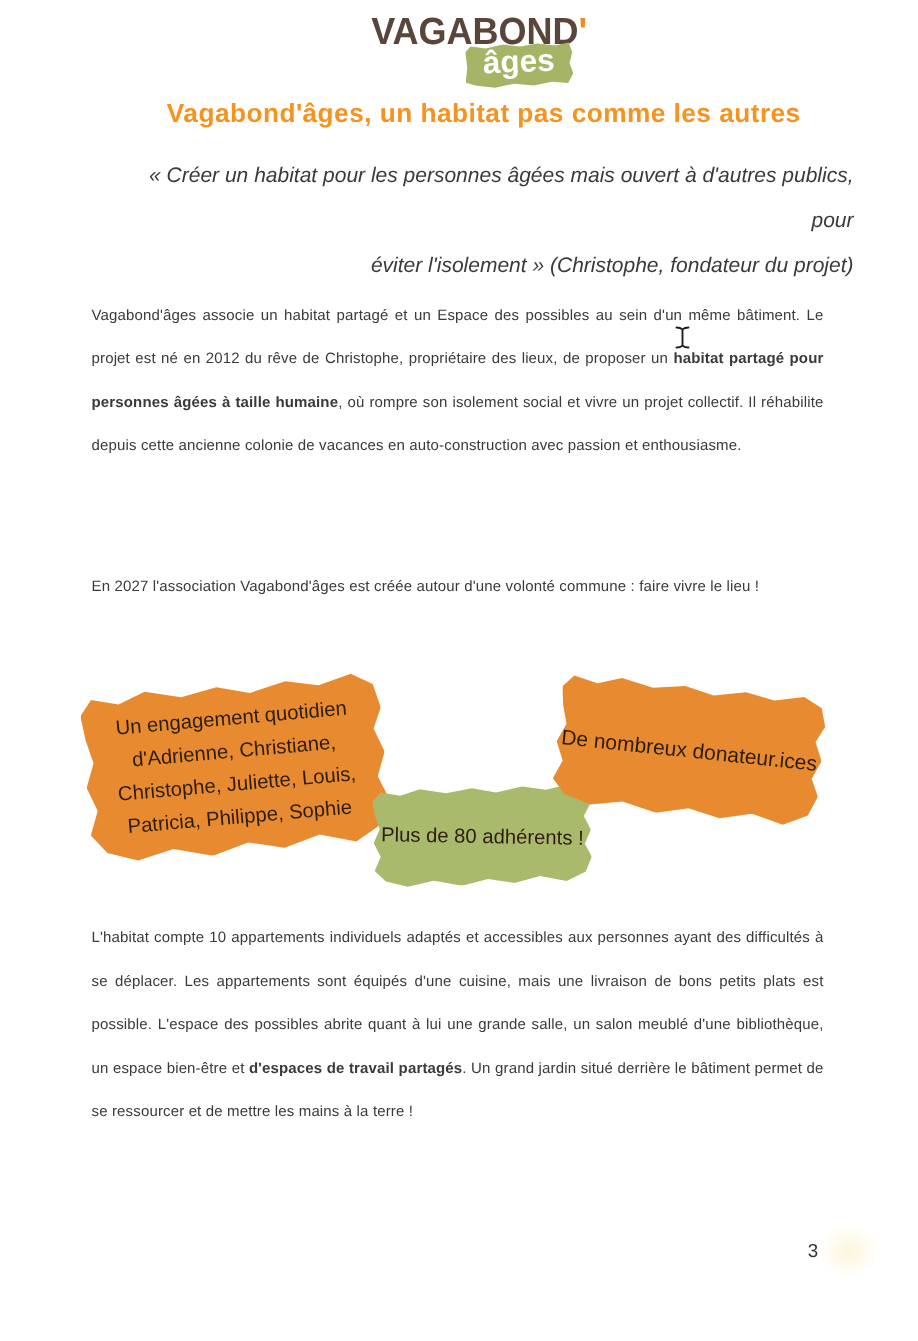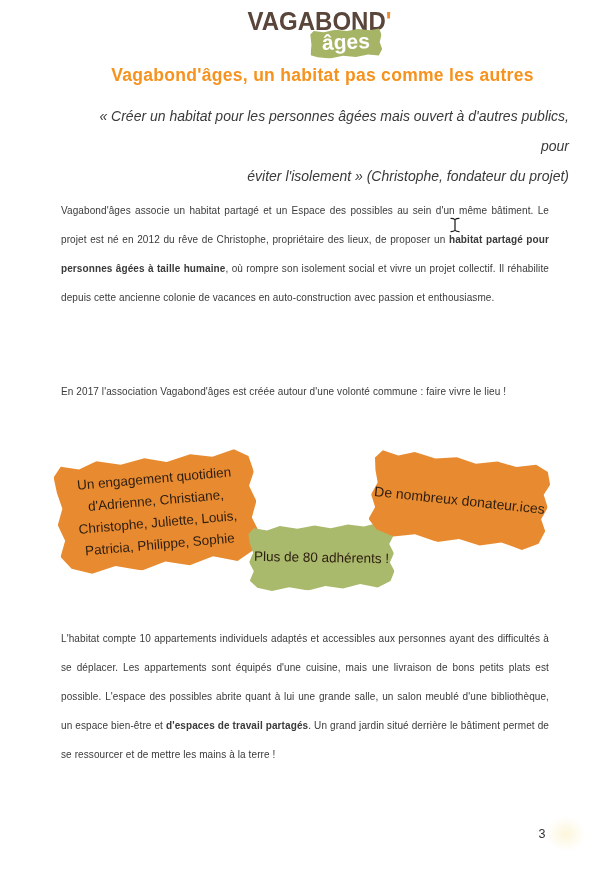--- a/index.html
+++ b/index.html
@@ -45,21 +45,21 @@
 
   
   .para {
     position: absolute; left: 61px; width: 488px; margin: 0;
     font-size: 10px; line-height: 29px; letter-spacing: 0.1px;
     text-align: justify;
   }
   .para b { font-weight: 700; }
   .p1 { top: 196px; }
   .p2 { top: 377px; }
-  .p3 { top: 624px; }
+  .p3 { top: 611px; }
 
   
   .note {
     position: absolute;
     display: flex; align-items: center; justify-content: center;
     text-align: center; font-weight: 500;
     clip-path: polygon(0% 12%, 4% 3%, 13% 7%, 22% 1%, 34% 6%, 46% 2%, 57% 7%, 69% 2%, 80% 6%, 91% 1%, 98% 8%, 100% 22%, 97% 34%, 100% 48%, 97% 62%, 100% 75%, 97% 90%, 88% 99%, 76% 93%, 64% 99%, 52% 94%, 40% 100%, 27% 94%, 15% 99%, 5% 93%, 0% 82%, 3% 68%, 0% 54%, 3% 40%, 1% 26%);
   }
   .note-text { white-space: pre-line; display: block; }
   .note1 { left: 57px;  top: 455px; width: 200px; height: 114px; transform: rotate(-5deg);  font-size: 13.5px; line-height: 22px; }
@@ -93,21 +93,21 @@
       </div>
     </div>
   </header>
 
   <h1 class="heading" style="color: rgb(246, 146, 30);">Vagabond'âges, un habitat pas comme les autres</h1>
 
   <div class="quote" style="color: rgb(58, 58, 58);">« Créer un habitat pour les personnes âgées mais ouvert à d'autres publics, pour
 éviter l'isolement » (Christophe, fondateur du projet)</div>
 
   <p class="para p1" style="color: rgb(58, 58, 58);"><span>Vagabond'âges associe un habitat partagé et un Espace des possibles au sein d'un même bâtiment. Le projet est né en 2012 du rêve de Christophe, propriétaire des lieux, de proposer un </span><b>habitat partagé pour personnes âgées à taille humaine</b><span>, où rompre son isolement social et vivre un projet collectif. Il réhabilite depuis cette ancienne colonie de vacances en auto-construction avec passion et enthousiasme.</span></p>
-  <p class="para p2" style="color: rgb(58, 58, 58);"><span>En 2017 l'association Vagabond'âges est créée autour d'une volonté commune : faire vivre le lieu !</span></p>
+  <p class="para p2" style="color: rgb(58, 58, 58);"><span>En 2027 l'association Vagabond'âges est créée autour d'une volonté commune : faire vivre le lieu !</span></p>
 
   <div class="note note1" style="background: rgb(232, 139, 48);">
     <span class="note-text" style="color: rgb(45, 29, 16);">Un engagement quotidien
 d'Adrienne, Christiane,
 Christophe, Juliette, Louis,
 Patricia, Philippe, Sophie</span>
   </div>
   <div class="note note2" style="background: rgb(170, 186, 108);">
     <span class="note-text" style="color: rgb(45, 29, 16);">Plus de 80 adhérents !</span>
   </div>

